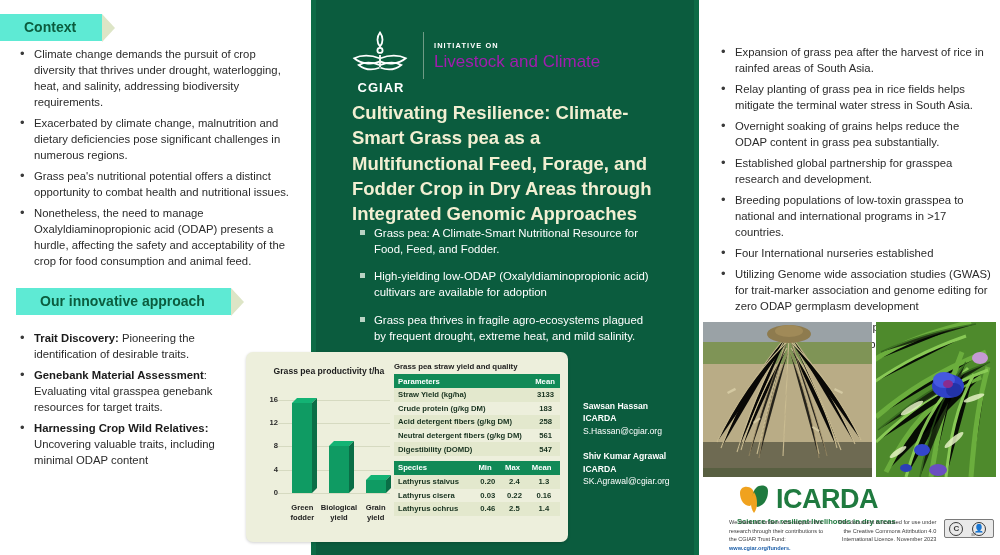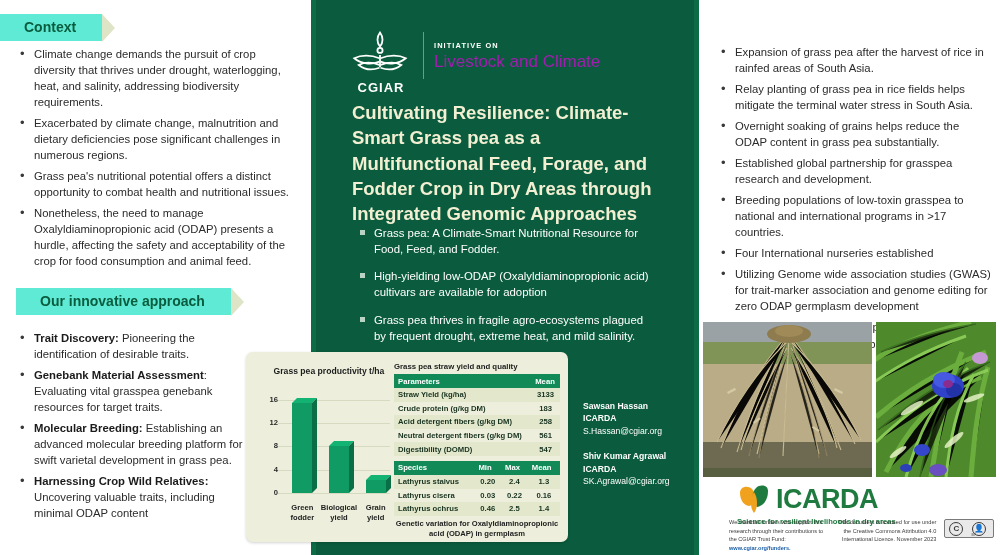--- a/index.html
+++ b/index.html
@@ -208,21 +208,20 @@
         <li>Nonetheless, the need to manage Oxalyldiaminopropionic acid (ODAP) presents a hurdle, affecting the safety and acceptability of the crop for food consumption and animal feed.</li>
       </ul>
 
     <div class="appr-tag-wrap">
       <span class="tag">Our innovative approach</span>
     </div>
 
     <ul class="bul appr-list" id="approach-list">
         <li><b>Trait Discovery:</b> Pioneering the identification of desirable traits.</li>
         <li><b>Genebank Material Assessment</b>: Evaluating vital grasspea genebank resources for target traits.</li>
-        <li><b>Molecular Breeding:</b> Establishing an advanced molecular breeding platform for swift varietal development in grass pea.</li>
         <li><b>Harnessing Crop Wild Relatives:</b> Uncovering valuable traits, including minimal ODAP content</li>
       </ul>
   </div>
 
   <svg class="cgiar-logo" viewBox="0 0 100 92">
     <g fill="none" stroke="#ffffff" stroke-width="3.2">
       <path d="M50 4 C44 12 44 22 50 29 C56 22 56 12 50 4 Z"></path>
       <circle cx="50" cy="36" r="4.6"></circle>
       <path d="M50 44 C50 54 50 60 50 66"></path>
       <path d="M49 50 C34 44 16 44 4 50 C16 60 34 62 49 56"></path>
@@ -347,21 +346,20 @@
               <td class="num">0.16</td>
             </tr>
             <tr class="odd">
               <td>Lathyrus ochrus</td>
               <td class="num">0.46</td>
               <td class="num">2.5</td>
               <td class="num">1.4</td>
             </tr>
           </tbody>
         </table>
-      <div class="tbl-foot">Genetic variation for Oxalyldiaminopropionic acid (ODAP)  in germplasm</div>
     </div>
   </div>
 
   <div class="col-right">
 
 
     <ul class="bul prog-list" id="progress-list">
         <li>Expansion of grass pea after the harvest of rice in rainfed areas of South Asia.</li>
         <li>Relay planting of grass pea in rice fields helps mitigate the terminal water stress in South Asia.</li>
         <li>Overnight soaking of grains helps reduce the ODAP content in grass pea substantially.</li>

